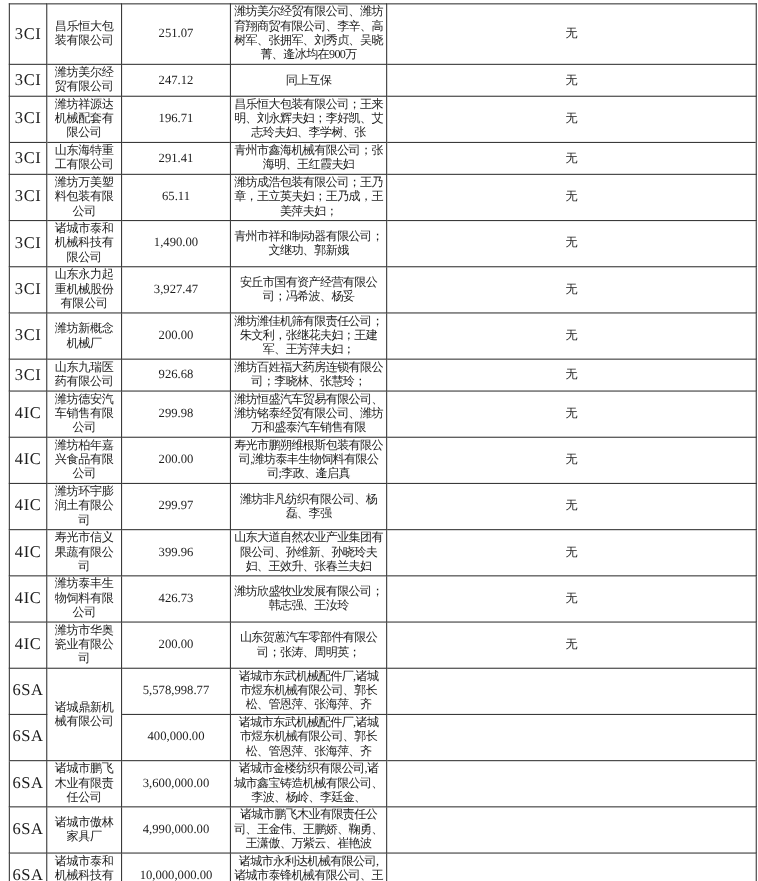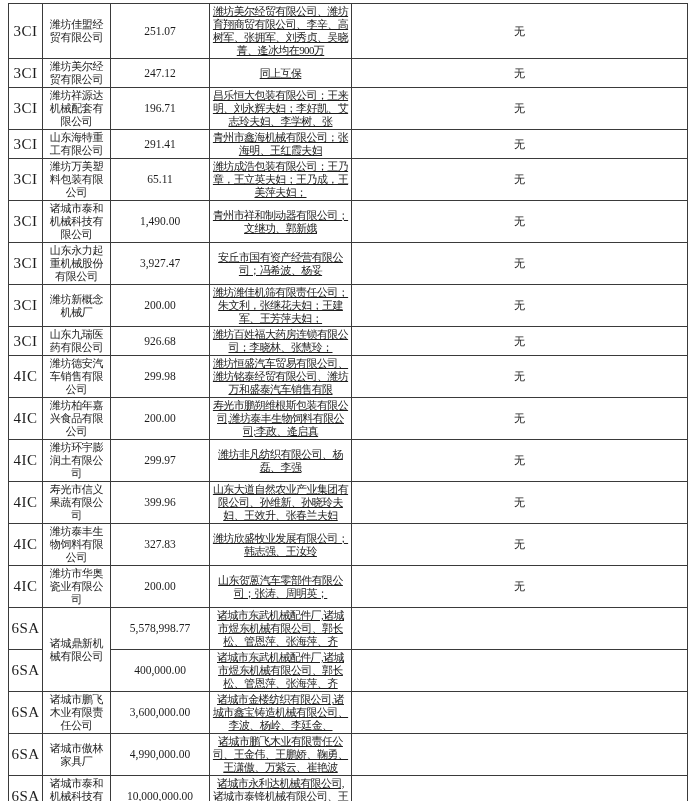--- a/index.html
+++ b/index.html
@@ -19,21 +19,21 @@
   td{
     border:1px solid var(--border);
     font-size:11px;line-height:13px;
     text-align:center;vertical-align:middle;
     padding:1px 2px;
     word-break:break-all;
     overflow:hidden;
   }
   .col-code{font-size:15px;letter-spacing:0.5px;}
   .col-amount{white-space:nowrap;font-size:11.5px;}
-  .col-guarantor{letter-spacing:-0.6px;text-decoration:underline;}
+  .col-guarantor{letter-spacing:-0.6px;}
   .col-company{letter-spacing:-0.3px;}
   tr.dashed > td{border-bottom-style:dashed;}
   .cell-text{width:100%;}
 </style>
 </head>
 <body>
 
 <div class="sheet">
   <table>
     <colgroup>
@@ -42,21 +42,21 @@
       <col style="width:99px">
       <col style="width:142px">
       <col>
     </colgroup>
     <tbody>
         <tr>
           <td class="col-code">
             <div class="cell-text">3CI</div>
           </td>
           <td class="col-company">
-            <div class="cell-text">潍坊佳盟经贸有限公司</div>
+            <div class="cell-text">昌乐恒大包装有限公司</div>
           </td>
           <td class="col-amount">
             <div class="cell-text">251.07</div>
           </td>
           <td class="col-guarantor">
             <div class="cell-text">潍坊美尔经贸有限公司、潍坊育翔商贸有限公司、李辛、高树军、张拥军、刘秀贞、吴晓菁、逄冰均在900万</div>
           </td>
           <td class="col-other">
             <div class="cell-text">无</div>
           </td>
@@ -266,21 +266,21 @@
           </td>
         </tr>
         <tr>
           <td class="col-code">
             <div class="cell-text">4IC</div>
           </td>
           <td class="col-company">
             <div class="cell-text">潍坊泰丰生物饲料有限公司</div>
           </td>
           <td class="col-amount">
-            <div class="cell-text">327.83</div>
+            <div class="cell-text">426.73</div>
           </td>
           <td class="col-guarantor">
             <div class="cell-text">潍坊欣盛牧业发展有限公司；韩志强、王汝玲</div>
           </td>
           <td class="col-other">
             <div class="cell-text">无</div>
           </td>
         </tr>
         <tr>
           <td class="col-code">

